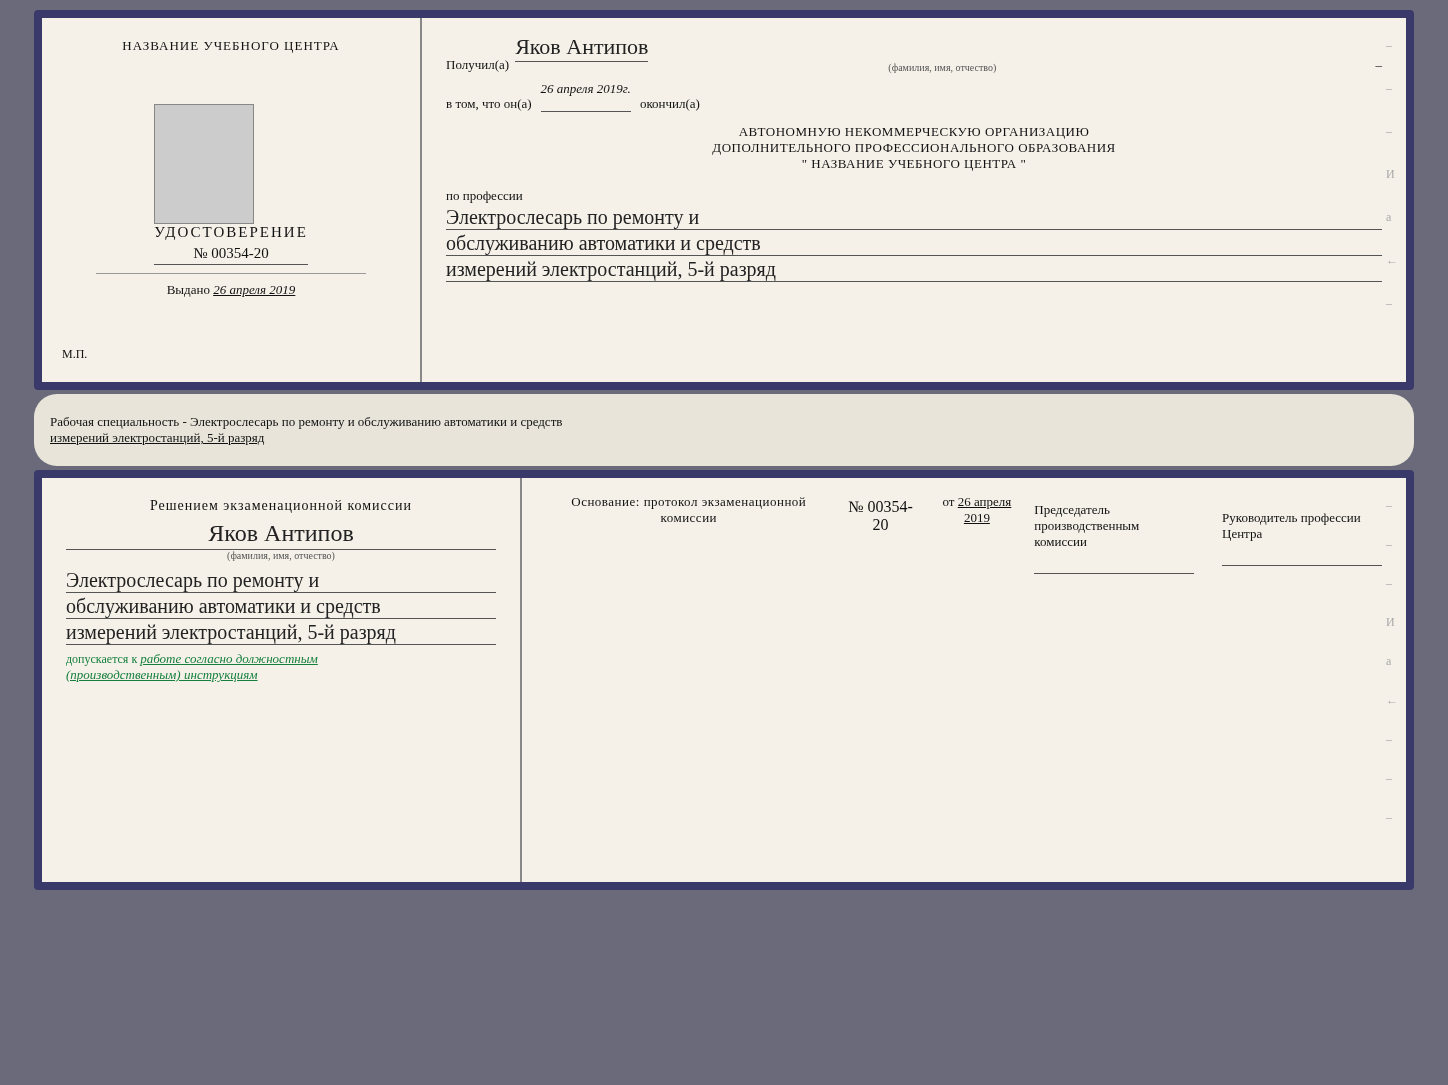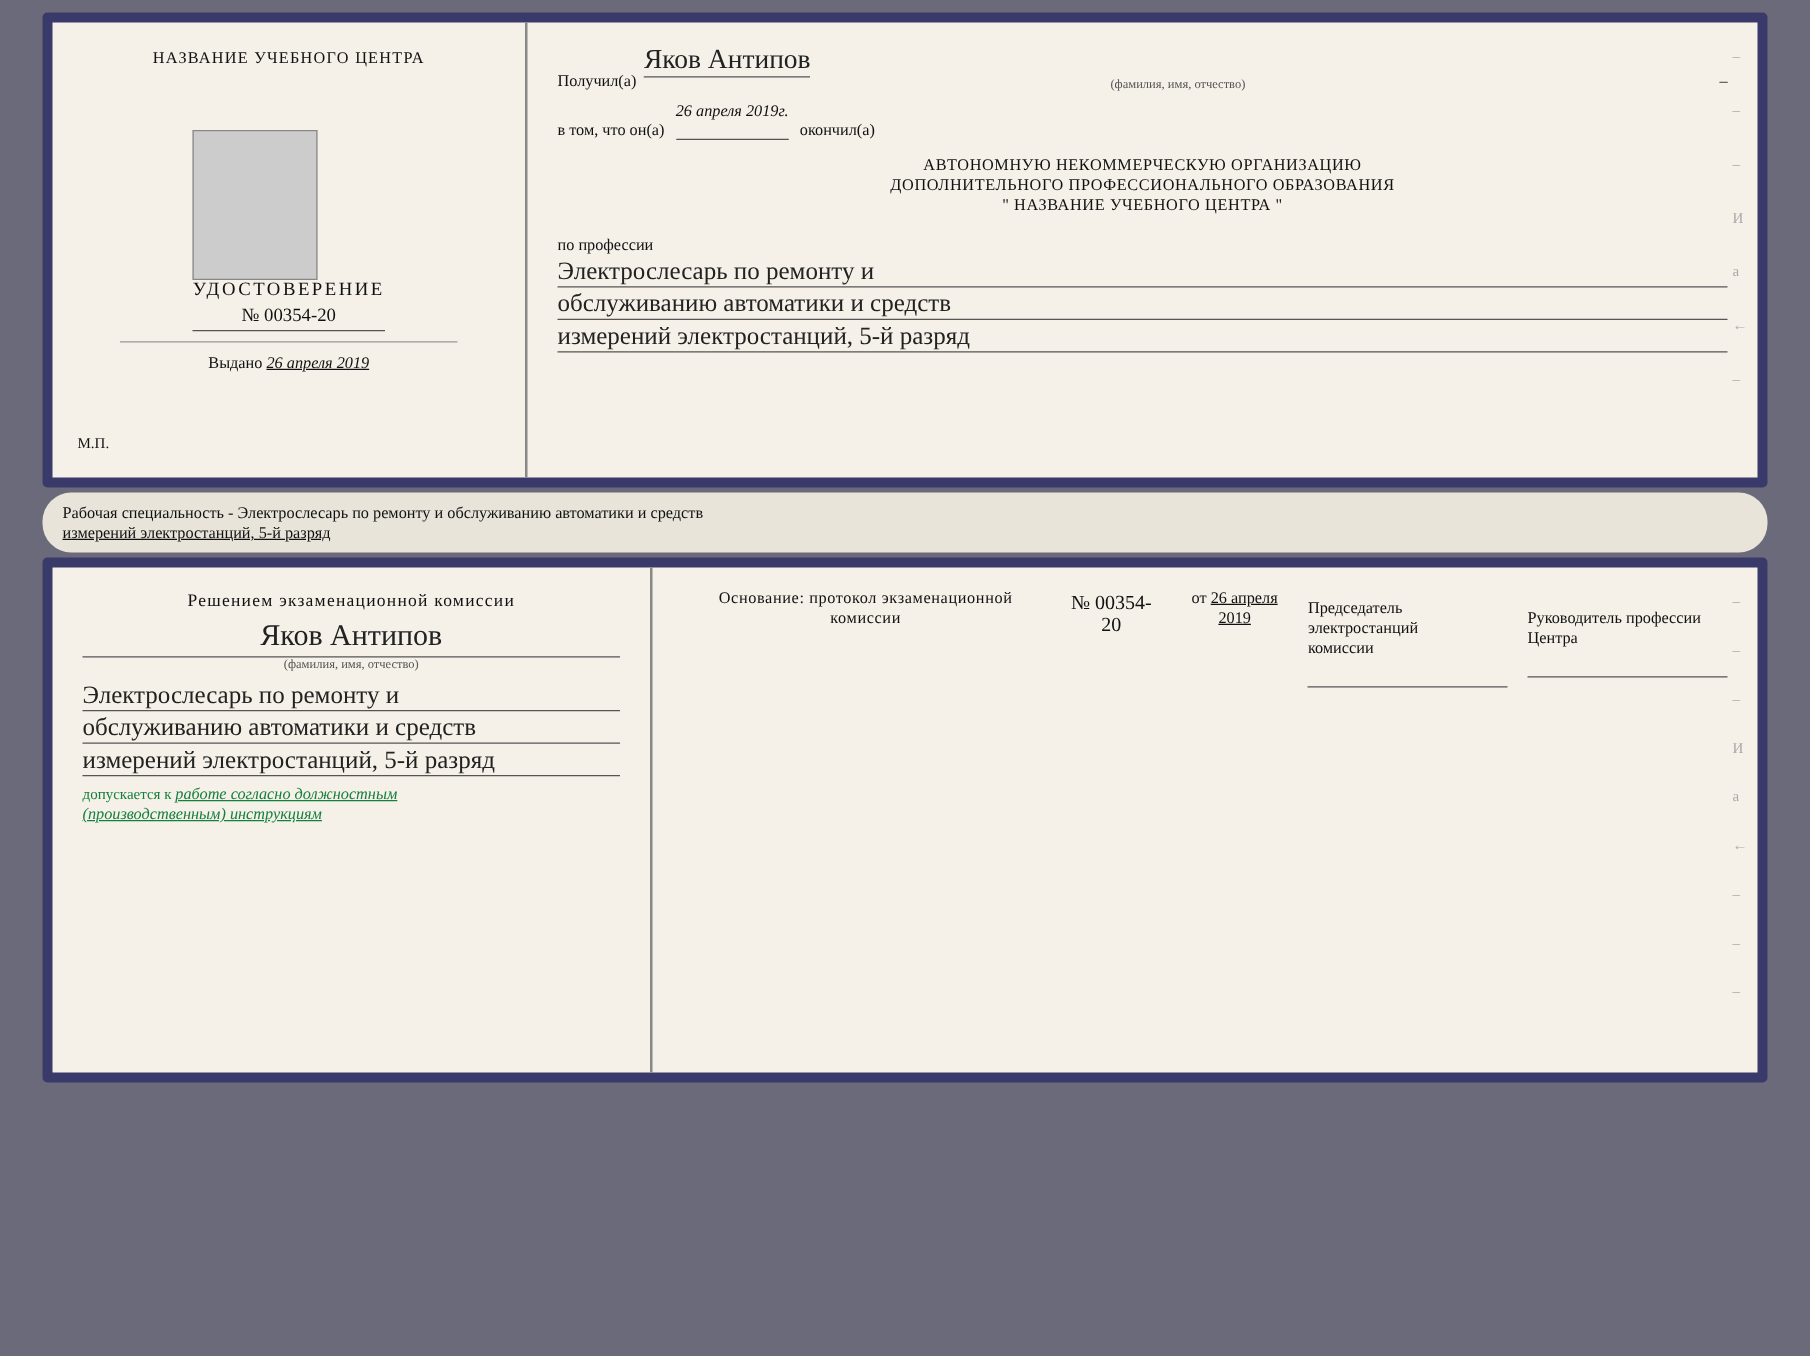--- a/index.html
+++ b/index.html
@@ -170,21 +170,21 @@
       display: flex;
       flex-direction: column;
       gap: 28px;
       color: #aaa;
       font-size: 12px;
     }
 
     
     .separator-text {
       background: #e8e4da;
-      padding: 8px 16px;
+      padding: 20px 16px;
       font-size: 13px;
       color: #111;
       width: 100%;
       border-radius: 23px;
     }
 
     .separator-text .underline-text {
       text-decoration: underline;
     }
 
@@ -440,21 +440,21 @@
 
       <div class="protocol-number">№  00354-20</div>
 
       <div class="ot-line">
         <span>от</span>
         <span style="text-decoration:underline;">26 апреля 2019</span>
       </div>
 
       <div class="signature-block">
         <div class="signature-title">
-          <span>Председатель электростанций</span><br>
+          <span>Председатель производственным</span><br>
           <span>комиссии</span>
         </div>
         <div class="signature-line"></div>
       </div>
 
       <div class="signature-block" style="margin-top:16px;">
         <div class="signature-title">
           <span>Руководитель профессии</span><br>
           <span>Центра</span>
         </div>

